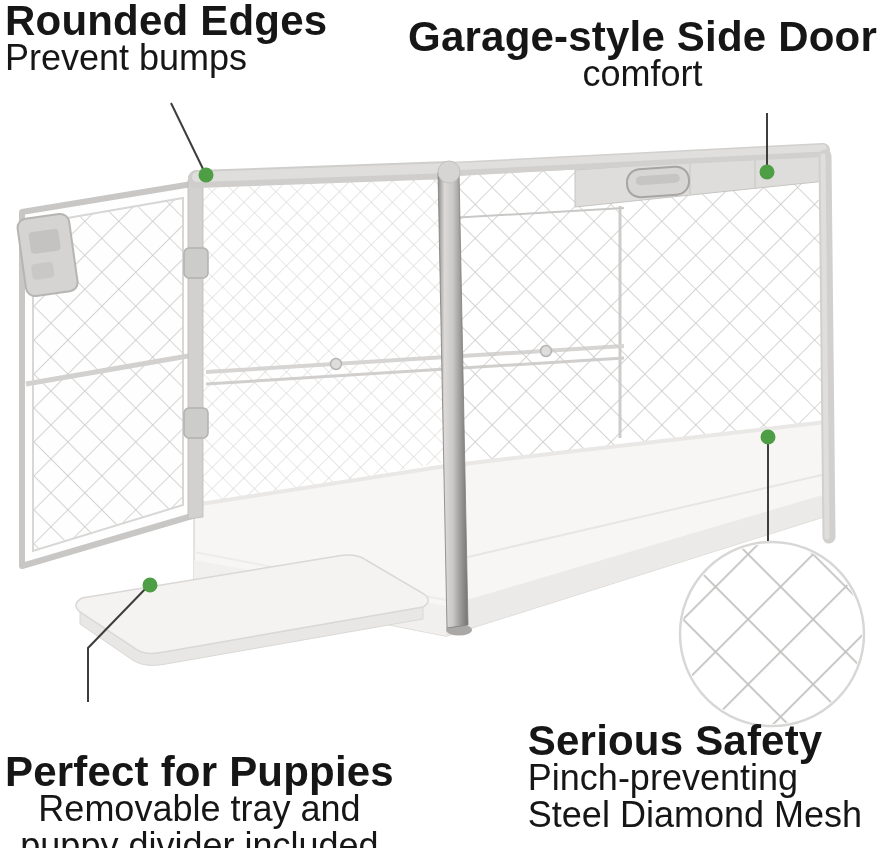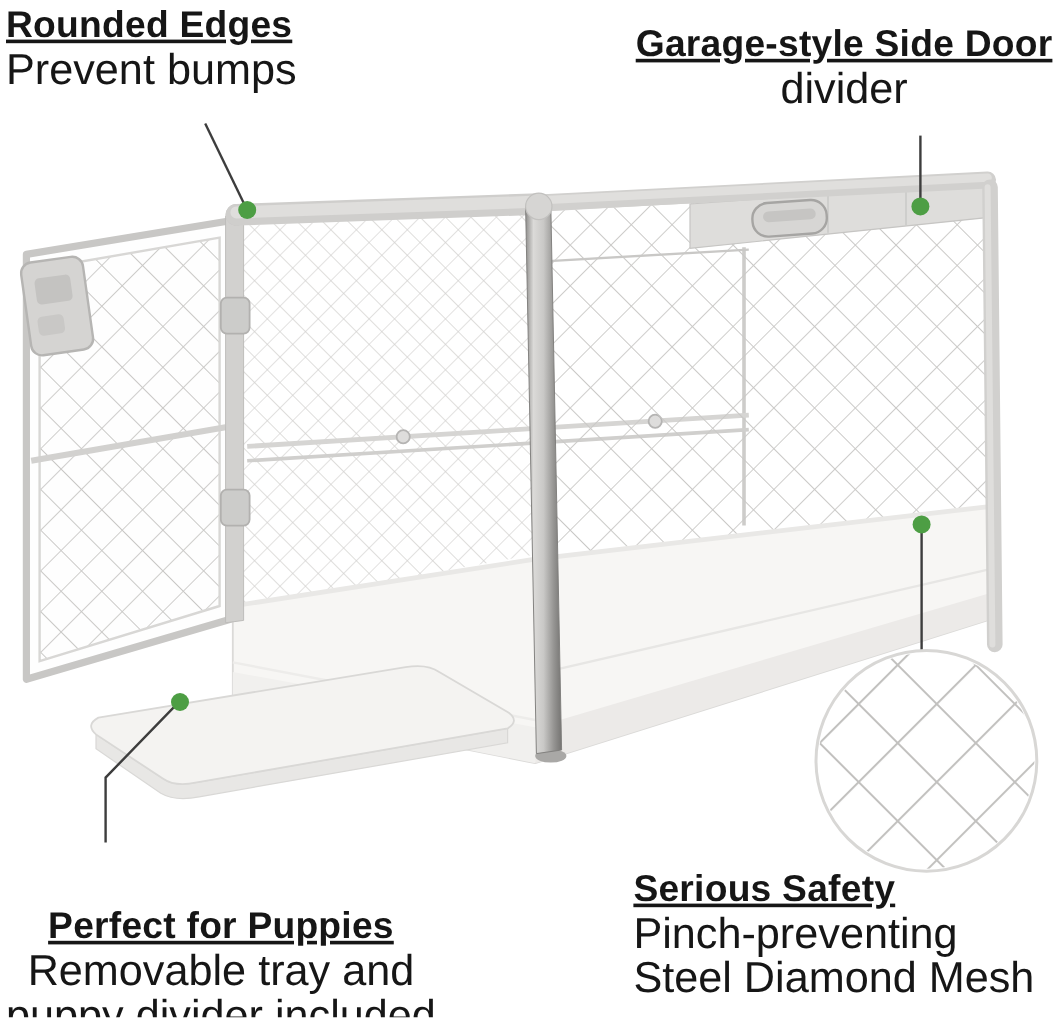--- a/index.html
+++ b/index.html
@@ -6,21 +6,21 @@
   html,body { background:#ffffff; }
   body {
     width:883px; height:848px;
     font-family:"Liberation Sans", sans-serif;
     color:#161616;
     overflow:hidden;
   }
   .stage { position:relative; width:883px; height:848px; background:#ffffff; overflow:hidden; }
   svg.art { position:absolute; left:0; top:0; z-index:1; }
   .callout { position:absolute; z-index:2; }
-  .callout .title { font-size:31px; font-weight:700; line-height:37px; letter-spacing:0.2px;text-decoration:underline; }
+  .callout .title { font-size:42px; font-weight:700; line-height:37px; letter-spacing:0.2px; }
   .callout .line  { font-size:36px; font-weight:400; line-height:37px; }
   .tl { left:5px;  top:2px; text-align:left; }
   .tr { right:6px; top:18px; text-align:center; }
   .bl { left:5px;  top:753px; text-align:center; }
   .br { right:21px; top:722px; text-align:left; }
 </style>
 </head>
 <body>
 
 <div class="stage">
@@ -130,21 +130,21 @@
     <circle cx="768" cy="437" r="7.5" fill="#4d9e44"></circle>
   </svg>
 
   <div class="callout tl">
     <div class="title">Rounded Edges</div>
     <div class="line">Prevent bumps</div>
   </div>
 
   <div class="callout tr">
     <div class="title">Garage-style Side Door</div>
-    <div class="line">divider</div>
+    <div class="line">comfort</div>
   </div>
 
   <div class="callout bl">
     <div class="title">Perfect for Puppies</div>
     <div class="line">Removable tray and</div>
     <div class="line">puppy divider included</div>
   </div>
 
   <div class="callout br">
     <div class="title">Serious Safety</div>

